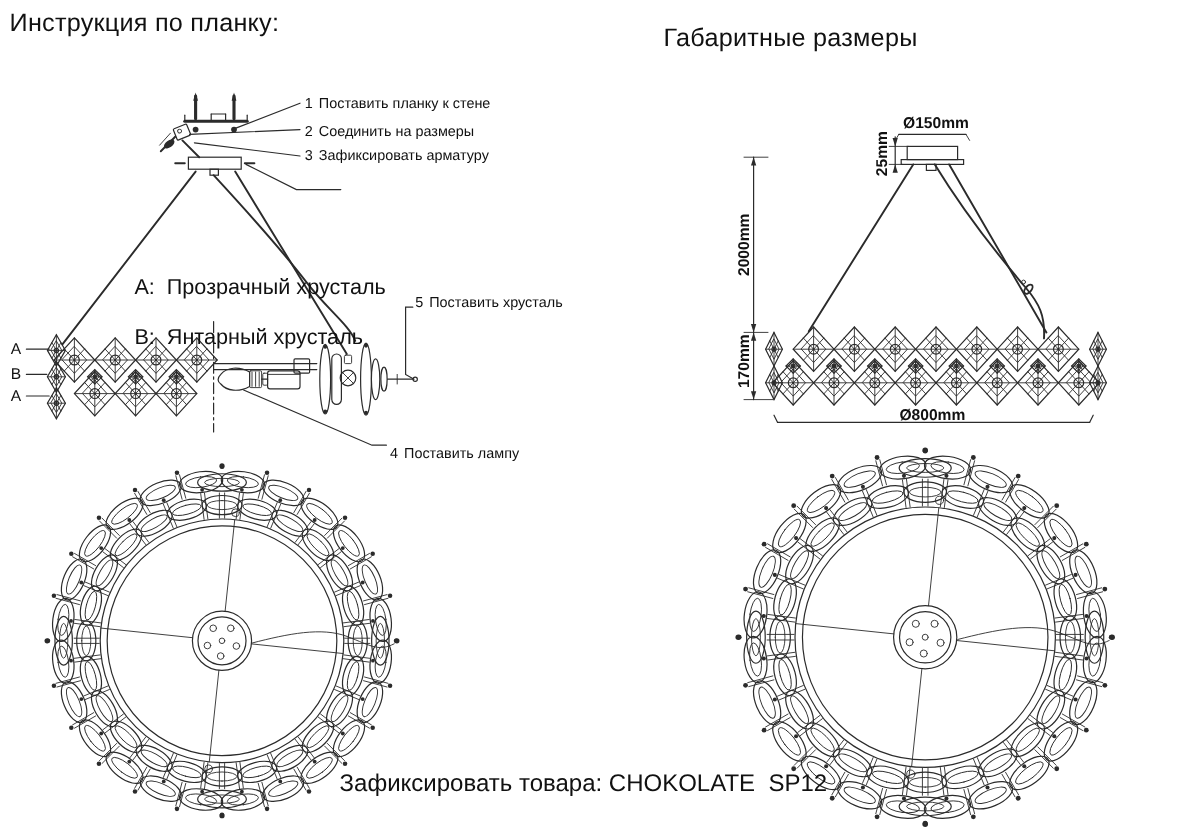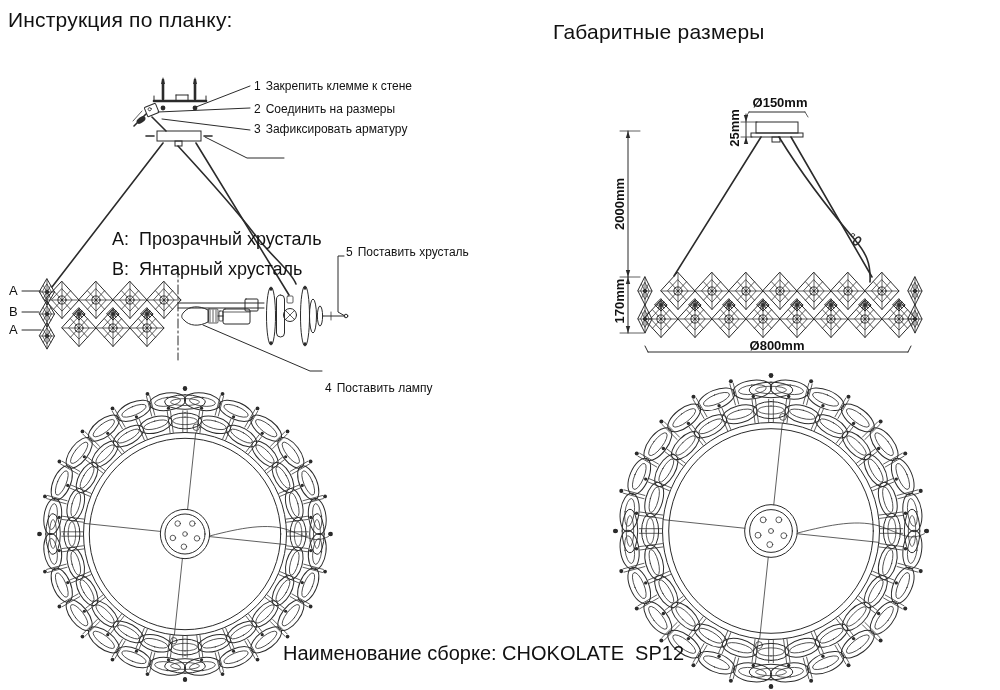--- a/index.html
+++ b/index.html
@@ -996,32 +996,32 @@
       <circle cx="878.5985467769988" cy="448.4367311906922" r="1.7050000000000003" class="f"></circle>
       <circle cx="896.3011615968433" cy="479.0985594854847" r="1.7050000000000003" class="f"></circle>
       <circle cx="905.4647093238231" cy="513.2973851801555" r="1.7050000000000003" class="f"></circle>
       <path d="M798.1,532.9 C829.6,524.8 860.0,518.5 882.5,527.1 S910.2,540.7 924.4,533.7" class="thin"></path>
     </g>
   </svg>
 
 <span class="lbl t1" style="left:8px;top:8px">Инструкция по планку:</span>
 <span class="lbl t1" style="left:553px;top:20px">Габаритные размеры</span>
 
-<span class="lbl step" style="left:254px;top:80px"><span class="num">1</span><span>Закрепить клемме к стене</span></span>
+<span class="lbl step" style="left:254px;top:80px"><span class="num">1</span><span>Поставить планку к стене</span></span>
 <span class="lbl step" style="left:254px;top:103px"><span class="num">2</span><span>Соединить на размеры</span></span>
 <span class="lbl step" style="left:254px;top:123px"><span class="num">3</span><span>Зафиксировать арматуру</span></span>
-<span class="lbl step" style="left:325px;top:382px"><span class="num">4</span><span>Поставить лампу</span></span>
+<span class="lbl step" style="left:325px;top:372px"><span class="num">4</span><span>Поставить лампу</span></span>
 <span class="lbl step" style="left:346px;top:246px"><span class="num">5</span><span>Поставить хрусталь</span></span>
 
 <span class="lbl legend" style="left:112px;top:230px"><span class="key">A:</span><span>Прозрачный хрусталь</span></span>
-<span class="lbl legend" style="left:112px;top:260px"><span class="key">B:</span><span>Янтарный хрусталь</span></span>
+<span class="lbl legend" style="left:112px;top:272px"><span class="key">B:</span><span>Янтарный хрусталь</span></span>
 
 <span class="lbl rowlbl" style="left:9px;top:284px">A</span>
 <span class="lbl rowlbl" style="left:9px;top:305px" data_bind="">B</span>
 <span class="lbl rowlbl" style="left:9px;top:323px">A</span>
 
 <span class="lbl dim ctr" style="left:780px;top:103px">Ø150mm</span>
 <span class="lbl dim rot" style="left:735px;top:128px">25mm</span>
 <span class="lbl dim rot" style="left:620px;top:204px">2000mm</span>
 <span class="lbl dim rot" style="left:620px;top:301px">170mm</span>
 <span class="lbl dim ctr" style="left:777px;top:346px">Ø800mm</span>
 
-<span class="lbl product" style="left:283px;top:642px">Наименование сборке: CHOKOLATE  SP12</span>
+<span class="lbl product" style="left:283px;top:642px">Зафиксировать товара: CHOKOLATE  SP12</span>
 
 </body></html>

